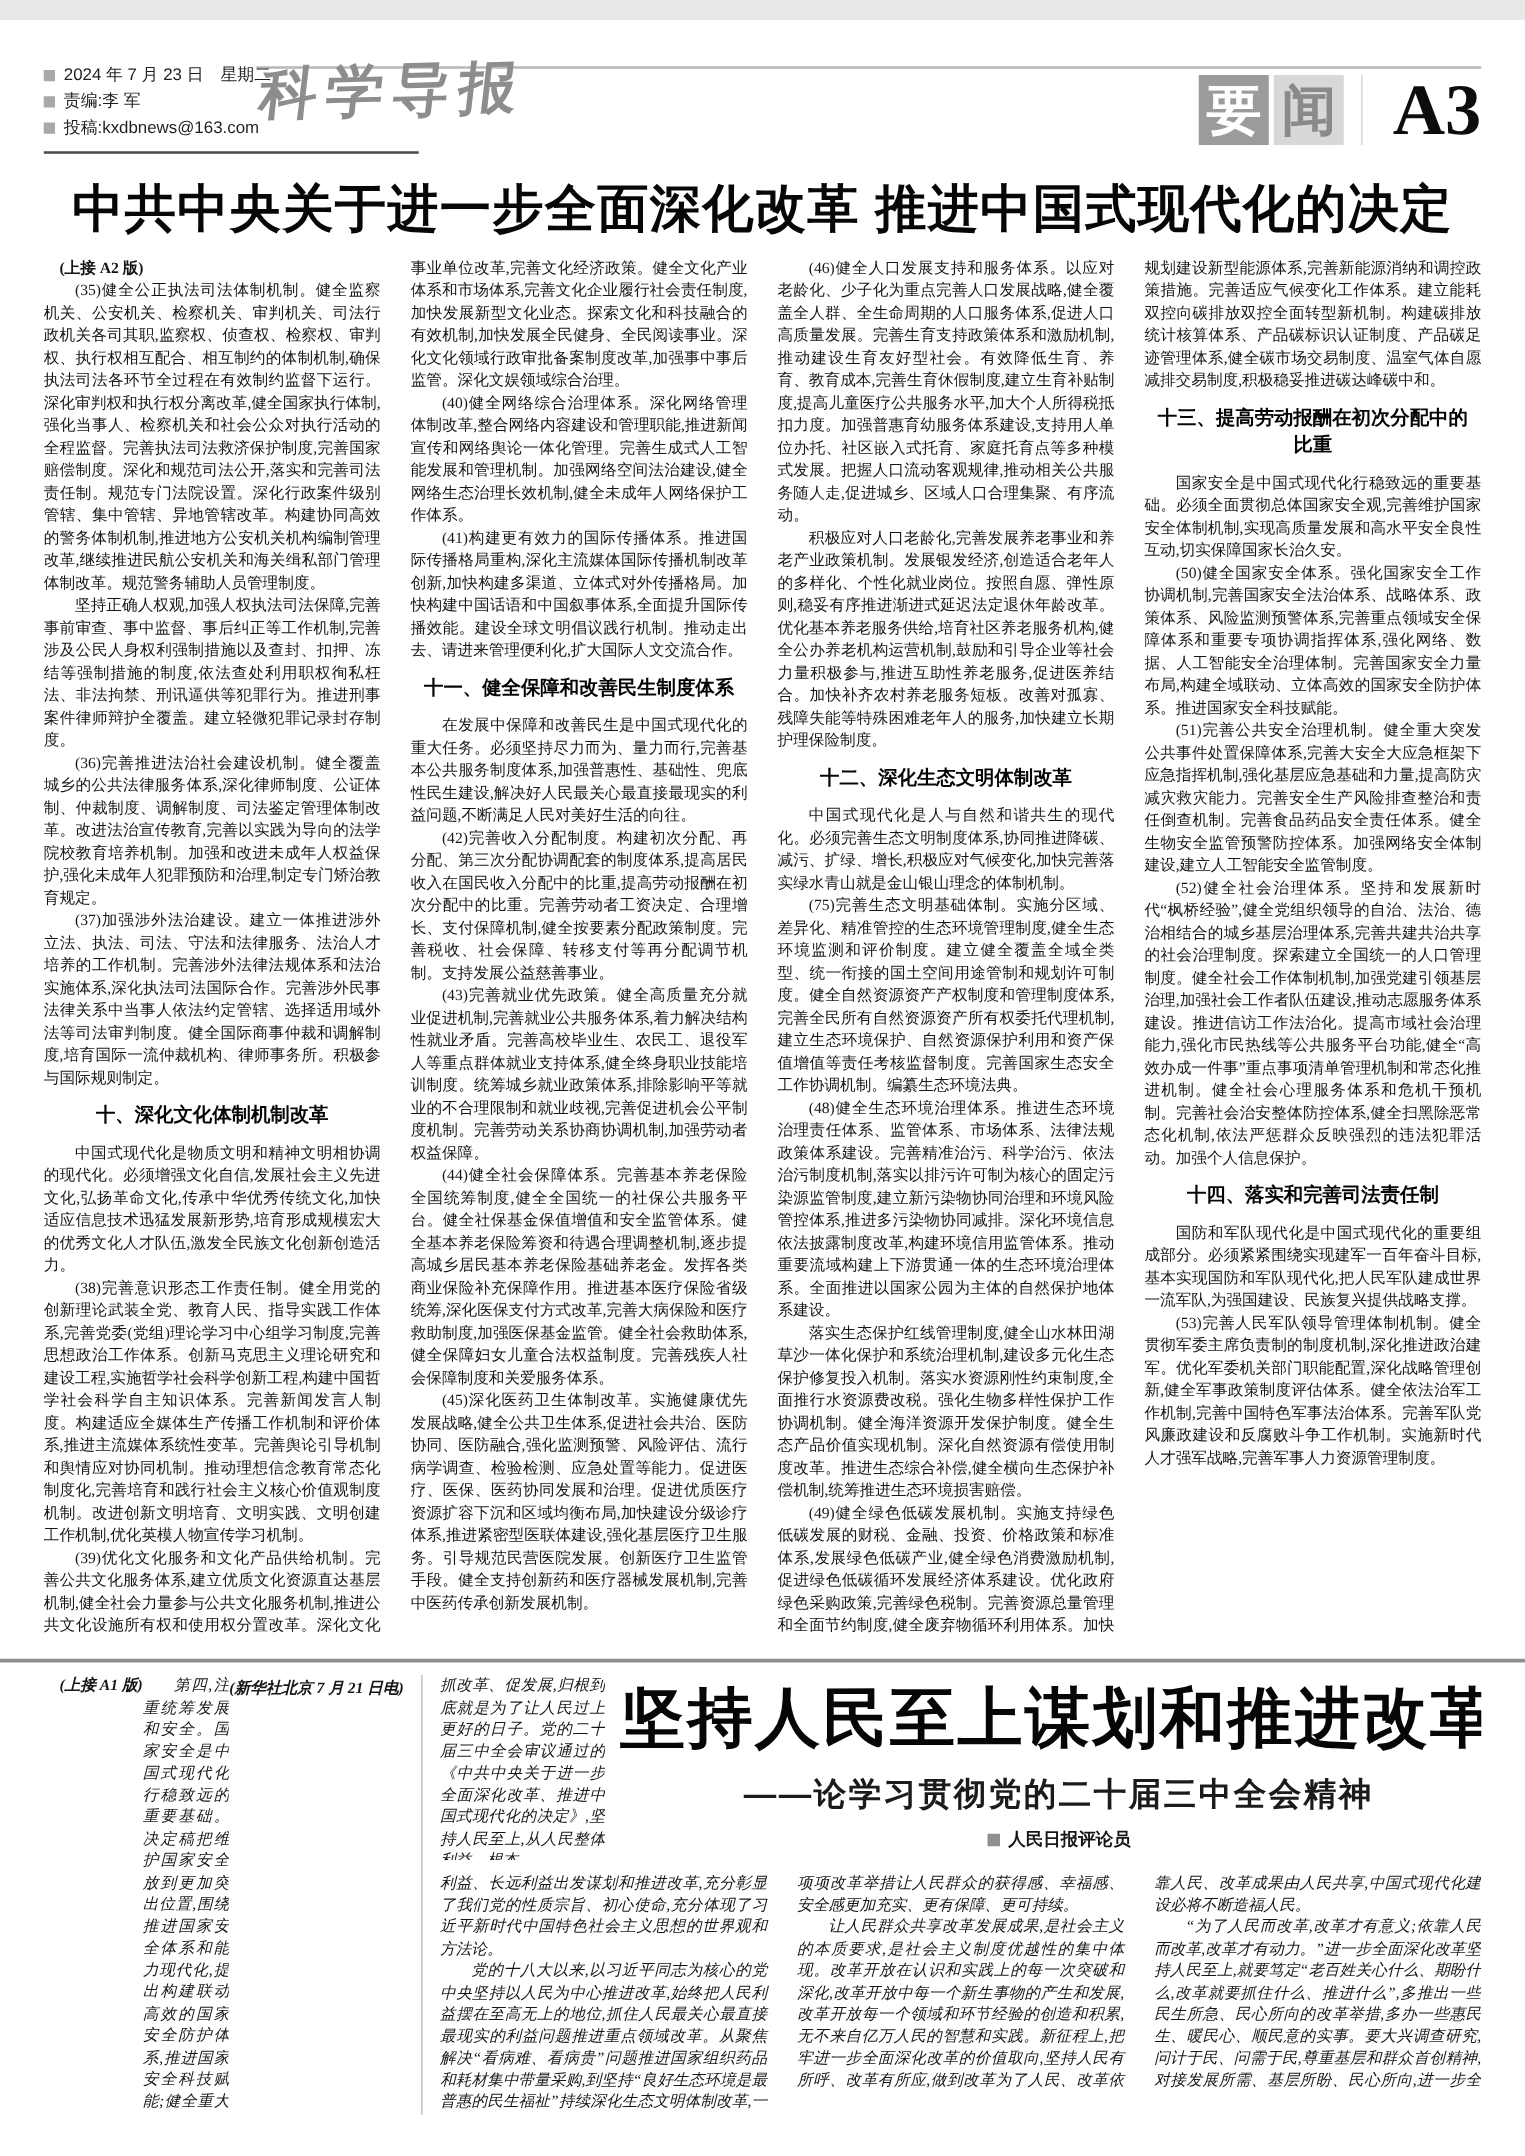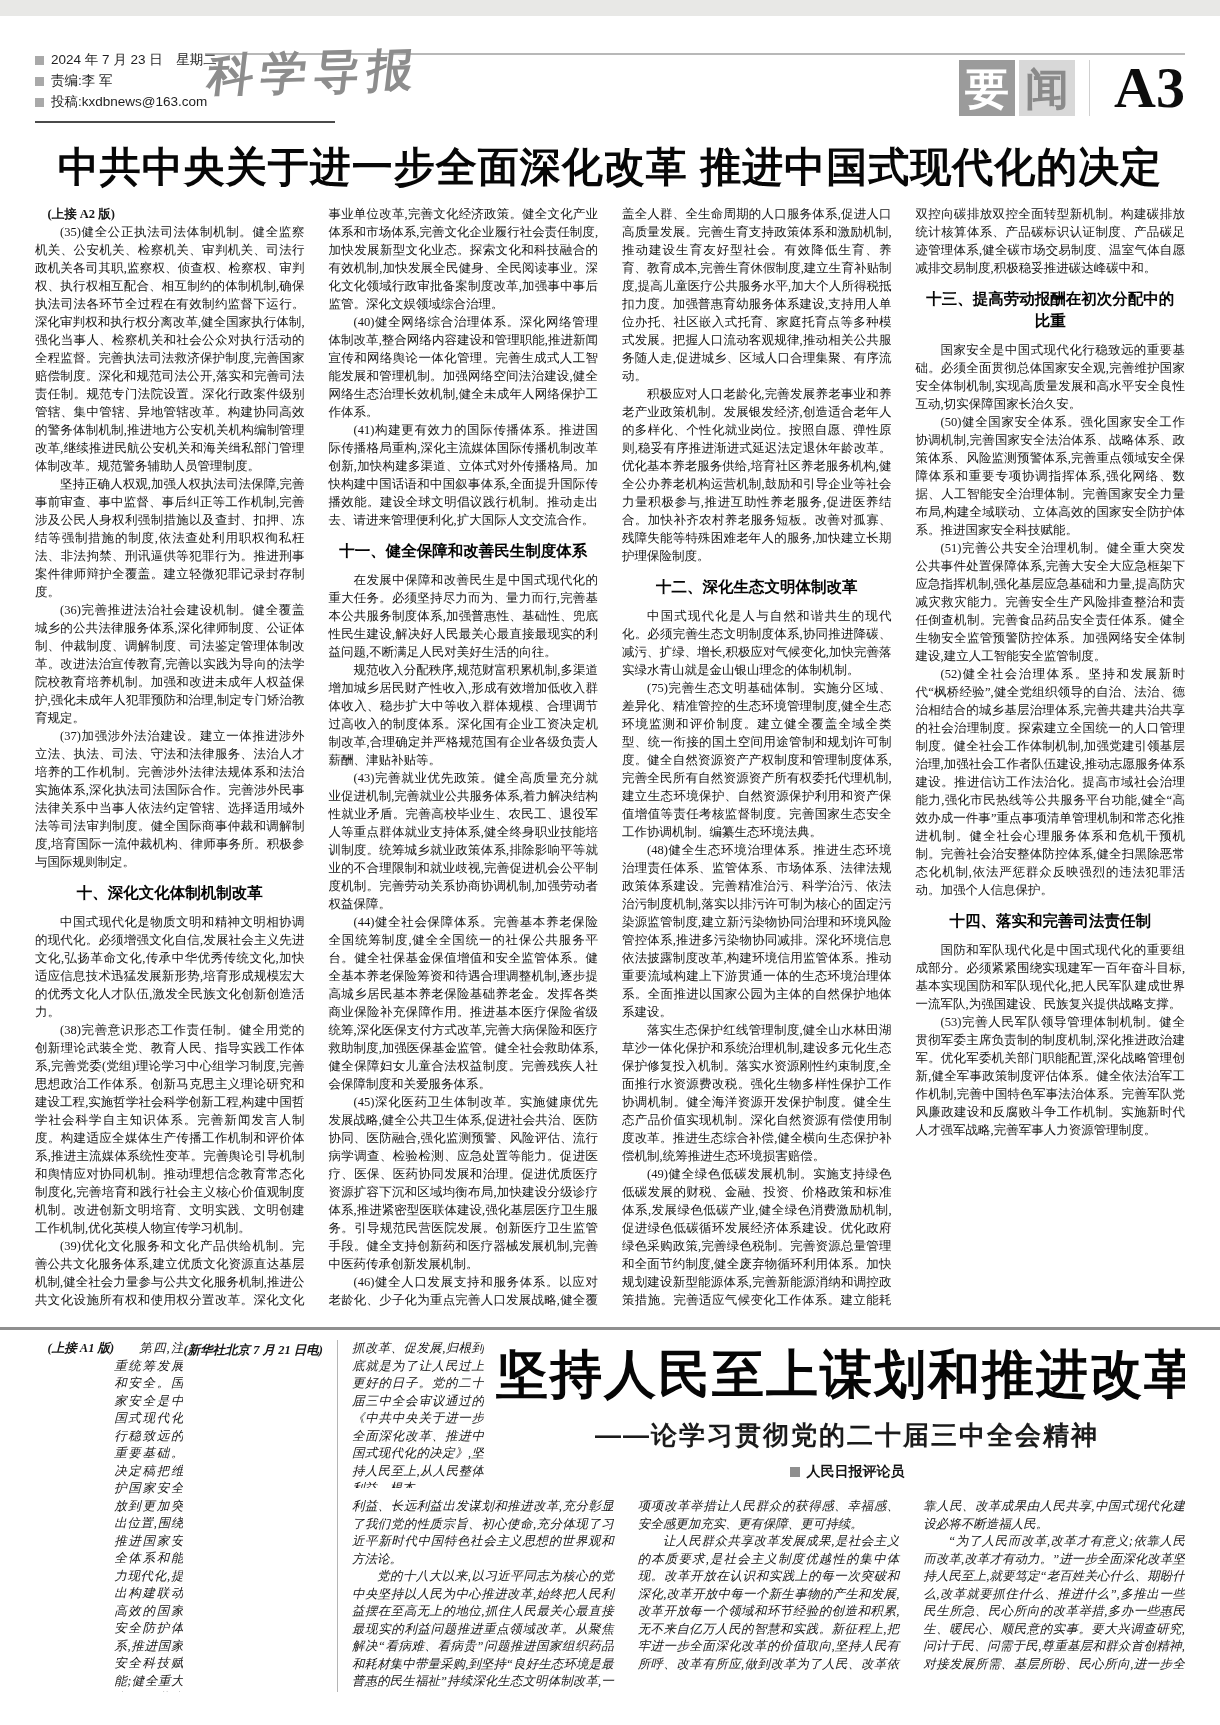--- a/index.html
+++ b/index.html
@@ -95,21 +95,21 @@
         <p class="blk-p">(36)完善推进法治社会建设机制。健全覆盖城乡的公共法律服务体系,深化律师制度、公证体制、仲裁制度、调解制度、司法鉴定管理体制改革。改进法治宣传教育,完善以实践为导向的法学院校教育培养机制。加强和改进未成年人权益保护,强化未成年人犯罪预防和治理,制定专门矫治教育规定。</p>
         <p class="blk-p">(37)加强涉外法治建设。建立一体推进涉外立法、执法、司法、守法和法律服务、法治人才培养的工作机制。完善涉外法律法规体系和法治实施体系,深化执法司法国际合作。完善涉外民事法律关系中当事人依法约定管辖、选择适用域外法等司法审判制度。健全国际商事仲裁和调解制度,培育国际一流仲裁机构、律师事务所。积极参与国际规则制定。</p>
         <h3 class="blk-h">十、深化文化体制机制改革</h3>
         <p class="blk-p">中国式现代化是物质文明和精神文明相协调的现代化。必须增强文化自信,发展社会主义先进文化,弘扬革命文化,传承中华优秀传统文化,加快适应信息技术迅猛发展新形势,培育形成规模宏大的优秀文化人才队伍,激发全民族文化创新创造活力。</p>
         <p class="blk-p">(38)完善意识形态工作责任制。健全用党的创新理论武装全党、教育人民、指导实践工作体系,完善党委(党组)理论学习中心组学习制度,完善思想政治工作体系。创新马克思主义理论研究和建设工程,实施哲学社会科学创新工程,构建中国哲学社会科学自主知识体系。完善新闻发言人制度。构建适应全媒体生产传播工作机制和评价体系,推进主流媒体系统性变革。完善舆论引导机制和舆情应对协同机制。推动理想信念教育常态化制度化,完善培育和践行社会主义核心价值观制度机制。改进创新文明培育、文明实践、文明创建工作机制,优化英模人物宣传学习机制。</p>
         <p class="blk-p">(39)优化文化服务和文化产品供给机制。完善公共文化服务体系,建立优质文化资源直达基层机制,健全社会力量参与公共文化服务机制,推进公共文化设施所有权和使用权分置改革。深化文化事业单位改革,完善文化经济政策。健全文化产业体系和市场体系,完善文化企业履行社会责任制度,加快发展新型文化业态。探索文化和科技融合的有效机制,加快发展全民健身、全民阅读事业。深化文化领域行政审批备案制度改革,加强事中事后监管。深化文娱领域综合治理。</p>
         <p class="blk-p">(40)健全网络综合治理体系。深化网络管理体制改革,整合网络内容建设和管理职能,推进新闻宣传和网络舆论一体化管理。完善生成式人工智能发展和管理机制。加强网络空间法治建设,健全网络生态治理长效机制,健全未成年人网络保护工作体系。</p>
         <p class="blk-p">(41)构建更有效力的国际传播体系。推进国际传播格局重构,深化主流媒体国际传播机制改革创新,加快构建多渠道、立体式对外传播格局。加快构建中国话语和中国叙事体系,全面提升国际传播效能。建设全球文明倡议践行机制。推动走出去、请进来管理便利化,扩大国际人文交流合作。</p>
         <h3 class="blk-h">十一、健全保障和改善民生制度体系</h3>
         <p class="blk-p">在发展中保障和改善民生是中国式现代化的重大任务。必须坚持尽力而为、量力而行,完善基本公共服务制度体系,加强普惠性、基础性、兜底性民生建设,解决好人民最关心最直接最现实的利益问题,不断满足人民对美好生活的向往。</p>
-        <p class="blk-p">规范收入分配秩序,规范财富积累机制,多渠道增加城乡居民财产性收入,形成有效增加低收入群体收入、稳步扩大中等收入群体规模、合理调节过高收入的制度体系。深化国有企业工资决定机制改革,合理确定并严格规范国有企业各级负责人薪酬、津贴补贴等。</p>
+        <p class="blk-p">(42)完善收入分配制度。构建初次分配、再分配、第三次分配协调配套的制度体系,提高居民收入在国民收入分配中的比重,提高劳动报酬在初次分配中的比重。完善劳动者工资决定、合理增长、支付保障机制,健全按要素分配政策制度。完善税收、社会保障、转移支付等再分配调节机制。支持发展公益慈善事业。</p>
         <p class="blk-p">(43)完善就业优先政策。健全高质量充分就业促进机制,完善就业公共服务体系,着力解决结构性就业矛盾。完善高校毕业生、农民工、退役军人等重点群体就业支持体系,健全终身职业技能培训制度。统筹城乡就业政策体系,排除影响平等就业的不合理限制和就业歧视,完善促进机会公平制度机制。完善劳动关系协商协调机制,加强劳动者权益保障。</p>
         <p class="blk-p">(44)健全社会保障体系。完善基本养老保险全国统筹制度,健全全国统一的社保公共服务平台。健全社保基金保值增值和安全监管体系。健全基本养老保险筹资和待遇合理调整机制,逐步提高城乡居民基本养老保险基础养老金。发挥各类商业保险补充保障作用。推进基本医疗保险省级统筹,深化医保支付方式改革,完善大病保险和医疗救助制度,加强医保基金监管。健全社会救助体系,健全保障妇女儿童合法权益制度。完善残疾人社会保障制度和关爱服务体系。</p>
         <p class="blk-p">(45)深化医药卫生体制改革。实施健康优先发展战略,健全公共卫生体系,促进社会共治、医防协同、医防融合,强化监测预警、风险评估、流行病学调查、检验检测、应急处置等能力。促进医疗、医保、医药协同发展和治理。促进优质医疗资源扩容下沉和区域均衡布局,加快建设分级诊疗体系,推进紧密型医联体建设,强化基层医疗卫生服务。引导规范民营医院发展。创新医疗卫生监管手段。健全支持创新药和医疗器械发展机制,完善中医药传承创新发展机制。</p>
         <p class="blk-p">(46)健全人口发展支持和服务体系。以应对老龄化、少子化为重点完善人口发展战略,健全覆盖全人群、全生命周期的人口服务体系,促进人口高质量发展。完善生育支持政策体系和激励机制,推动建设生育友好型社会。有效降低生育、养育、教育成本,完善生育休假制度,建立生育补贴制度,提高儿童医疗公共服务水平,加大个人所得税抵扣力度。加强普惠育幼服务体系建设,支持用人单位办托、社区嵌入式托育、家庭托育点等多种模式发展。把握人口流动客观规律,推动相关公共服务随人走,促进城乡、区域人口合理集聚、有序流动。</p>
         <p class="blk-p">积极应对人口老龄化,完善发展养老事业和养老产业政策机制。发展银发经济,创造适合老年人的多样化、个性化就业岗位。按照自愿、弹性原则,稳妥有序推进渐进式延迟法定退休年龄改革。优化基本养老服务供给,培育社区养老服务机构,健全公办养老机构运营机制,鼓励和引导企业等社会力量积极参与,推进互助性养老服务,促进医养结合。加快补齐农村养老服务短板。改善对孤寡、残障失能等特殊困难老年人的服务,加快建立长期护理保险制度。</p>
         <h3 class="blk-h">十二、深化生态文明体制改革</h3>
         <p class="blk-p">中国式现代化是人与自然和谐共生的现代化。必须完善生态文明制度体系,协同推进降碳、减污、扩绿、增长,积极应对气候变化,加快完善落实绿水青山就是金山银山理念的体制机制。</p>
         <p class="blk-p">(75)完善生态文明基础体制。实施分区域、差异化、精准管控的生态环境管理制度,健全生态环境监测和评价制度。建立健全覆盖全域全类型、统一衔接的国土空间用途管制和规划许可制度。健全自然资源资产产权制度和管理制度体系,完善全民所有自然资源资产所有权委托代理机制,建立生态环境保护、自然资源保护利用和资产保值增值等责任考核监督制度。完善国家生态安全工作协调机制。编纂生态环境法典。</p>
         <p class="blk-p">(48)健全生态环境治理体系。推进生态环境治理责任体系、监管体系、市场体系、法律法规政策体系建设。完善精准治污、科学治污、依法治污制度机制,落实以排污许可制为核心的固定污染源监管制度,建立新污染物协同治理和环境风险管控体系,推进多污染物协同减排。深化环境信息依法披露制度改革,构建环境信用监管体系。推动重要流域构建上下游贯通一体的生态环境治理体系。全面推进以国家公园为主体的自然保护地体系建设。</p>
         <p class="blk-p">落实生态保护红线管理制度,健全山水林田湖草沙一体化保护和系统治理机制,建设多元化生态保护修复投入机制。落实水资源刚性约束制度,全面推行水资源费改税。强化生物多样性保护工作协调机制。健全海洋资源开发保护制度。健全生态产品价值实现机制。深化自然资源有偿使用制度改革。推进生态综合补偿,健全横向生态保护补偿机制,统筹推进生态环境损害赔偿。</p>

